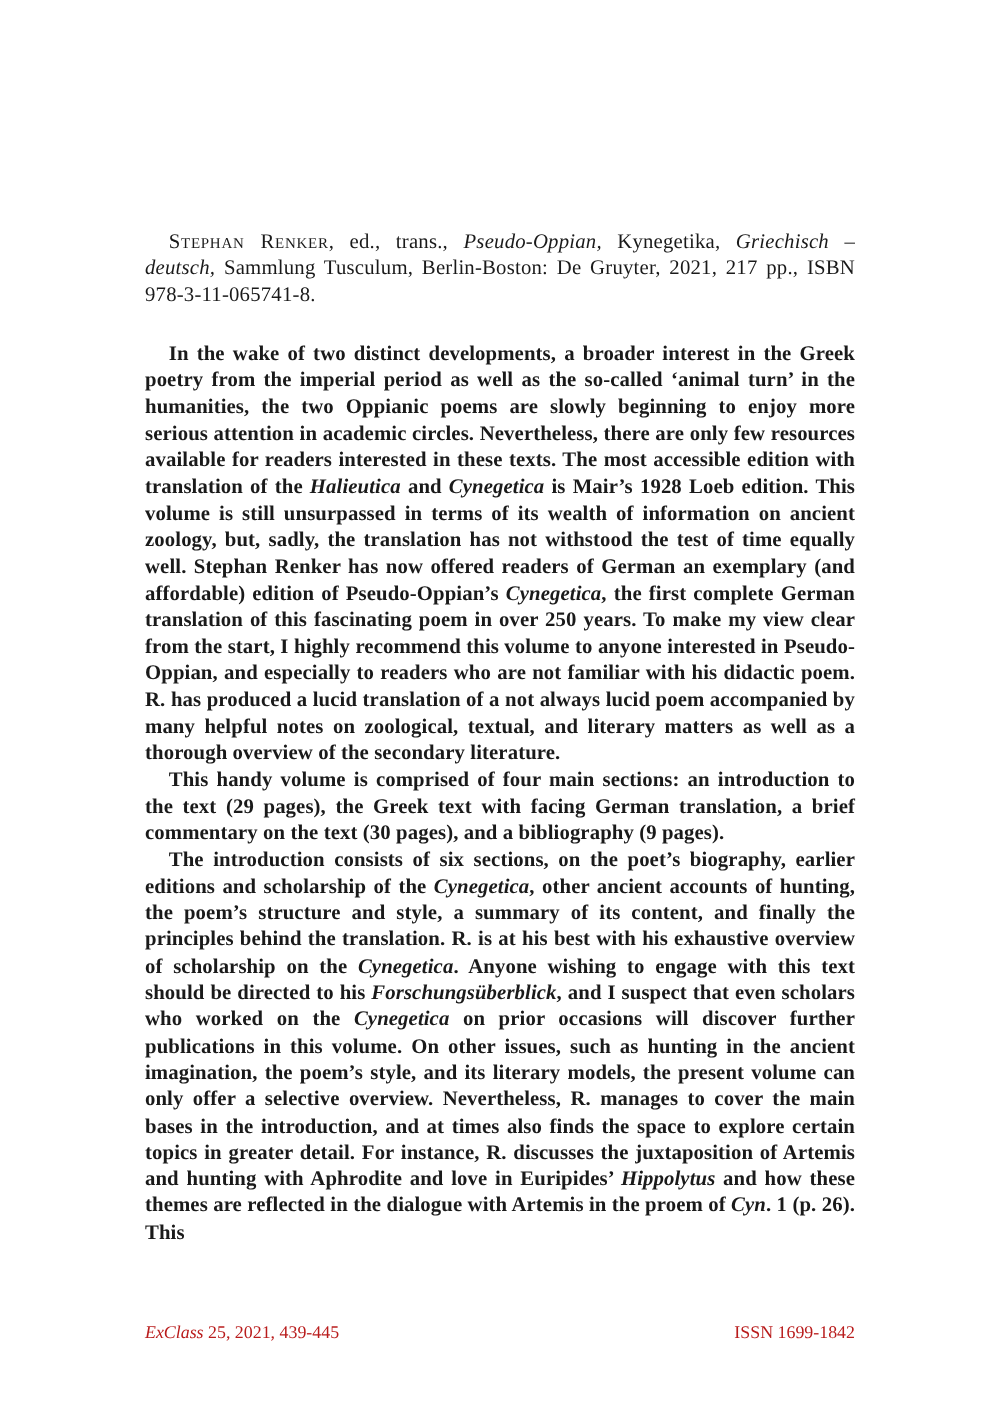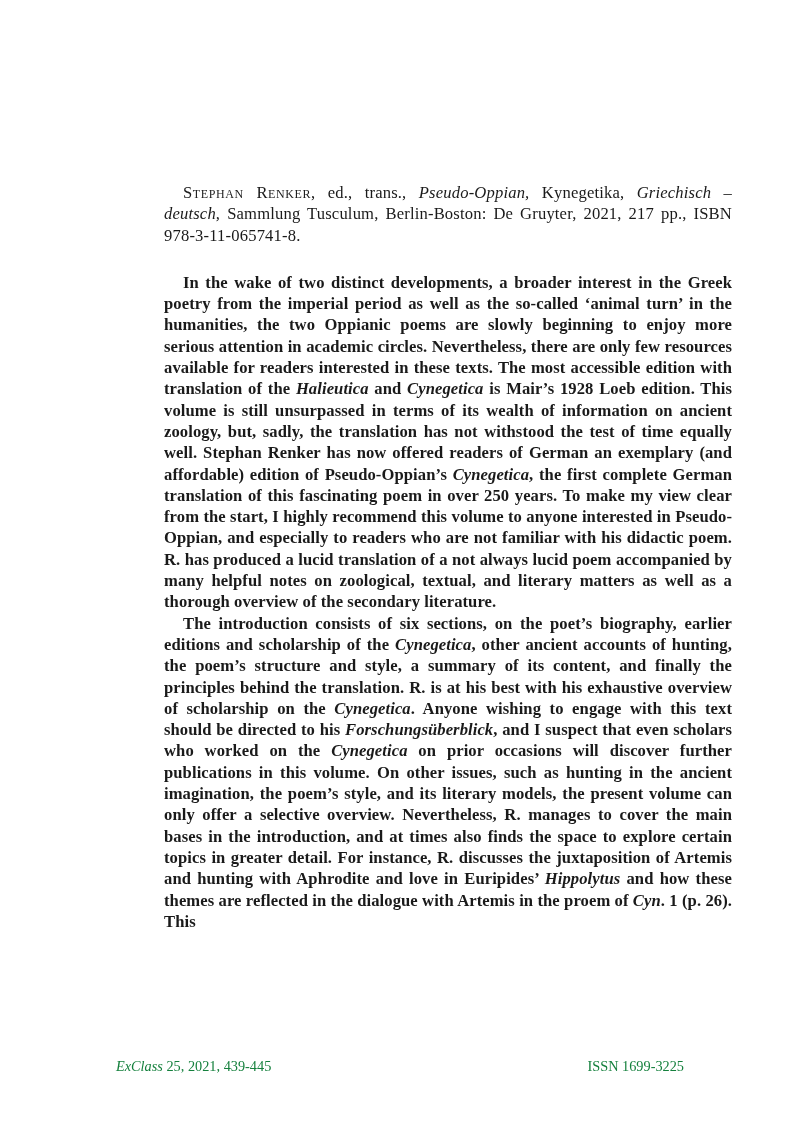--- a/index.html
+++ b/index.html
@@ -21,21 +21,20 @@
     left: 0; top: 0;
     width: 800px;
     height: 1129px;
     background: #ffffff;
   }
   .content {
     position: absolute;
     left: 116px;
     top: 182px;
     width: 568px;
-    margin-left: 48px;
   }
   .headnote {
     font-size: 16.6px;
     line-height: 21.3px;
     text-align: justify;
     text-indent: 19px;
     margin: 0;
     hyphens: none;
     letter-spacing: 0.01em;
   }
@@ -62,21 +61,21 @@
   .footer {
     position: absolute;
     left: 116px;
     top: 1057px;
     width: 568px;
     font-size: 14.3px;
     line-height: 18px;
     display: flex;
     justify-content: space-between;
     align-items: baseline;
-    color: #15803d;
+    color: #b91c1c;
   }
   .footer-left, .footer-right {
     white-space: nowrap;
   }
 </style>
 </head>
 <body>
 
 <div class="page">
 
@@ -85,27 +84,30 @@
     <p class="headnote">
       <span class="smallcaps">Stephan Renker</span><span>, ed., trans., </span><em>Pseudo-Oppian,</em><span> Kynegetika, </span><em>Griechisch – deutsch,</em><span> Sammlung Tusculum, Berlin-Boston: De Gruyter, 2021, 217 pp., ISBN 978-3-11-065741-8.</span>
     </p>
 
     <div class="gap-after-head"></div>
 
     <p class="body-para">
       <span>In the wake of two distinct developments, a broader interest in the Greek poetry from the imperial period as well as the so-called ‘animal turn’ in the humanities, the two Oppianic poems are slowly beginning to enjoy more serious attention in academic circles. Nevertheless, there are only few resources available for readers interested in these texts. The most accessible edition with translation of the </span><em>Halieutica</em><span> and </span><em>Cynegetica</em><span> is Mair’s 1928 Loeb edition. This volume is still unsurpassed in terms of its wealth of information on ancient zoology, but, sadly, the translation has not withstood the test of time equally well. Stephan Renker has now offered readers of German an exemplary (and affordable) edition of Pseudo-Oppian’s </span><em>Cynegetica</em><span>, the first complete German translation of this fascinating poem in over 250 years. To make my view clear from the start, I highly recommend this volume to anyone interested in Pseudo-Oppian, and especially to readers who are not familiar with his didactic poem. R. has produced a lucid translation of a not always lucid poem accompanied by many helpful notes on zoological, textual, and literary matters as well as a thorough overview of the secondary literature.</span>
     </p>
 
+    <p class="body-para">
+      <span>This handy volume is comprised of four main sections: an introduction to the text (29 pages), the Greek text with facing German translation, a brief commentary on the text (30 pages), and a bibliography (9 pages).</span>
+    </p>
 
     <p class="body-para">
       <span>The introduction consists of six sections, on the poet’s biography, earlier editions and scholarship of the </span><em>Cynegetica</em><span>, other ancient accounts of hunting, the poem’s structure and style, a summary of its content, and finally the principles behind the translation. R. is at his best with his exhaustive overview of scholarship on the </span><em>Cynegetica</em><span>. Anyone wishing to engage with this text should be directed to his </span><em>Forschungsüberblick</em><span>, and I suspect that even scholars who worked on the </span><em>Cynegetica</em><span> on prior occasions will discover further publications in this volume. On other issues, such as hunting in the ancient imagination, the poem’s style, and its literary models, the present volume can only offer a selective overview. Nevertheless, R. manages to cover the main bases in the introduction, and at times also finds the space to explore certain topics in greater detail. For instance, R. discusses the juxtaposition of Artemis and hunting with Aphrodite and love in Euripides’ </span><em>Hippolytus</em><span> and how these themes are reflected in the dialogue with Artemis in the proem of </span><em>Cyn</em><span>. 1 (p. 26). This</span>
     </p>
 
   </div>
 
   <div class="footer">
     <div class="footer-left">
       <em>ExClass</em><span> 25, 2021, 439-445</span>
     </div>
-    <div class="footer-right">ISSN 1699-3225</div>
+    <div class="footer-right">ISSN 1699-1842</div>
   </div>
 
 </div>
 
 </body></html>

